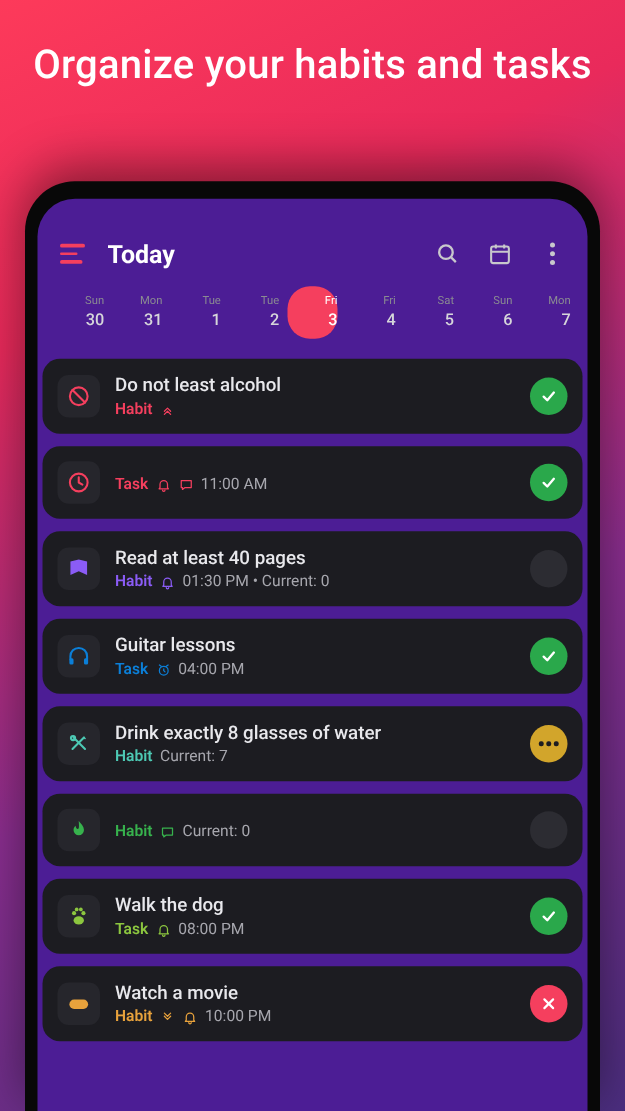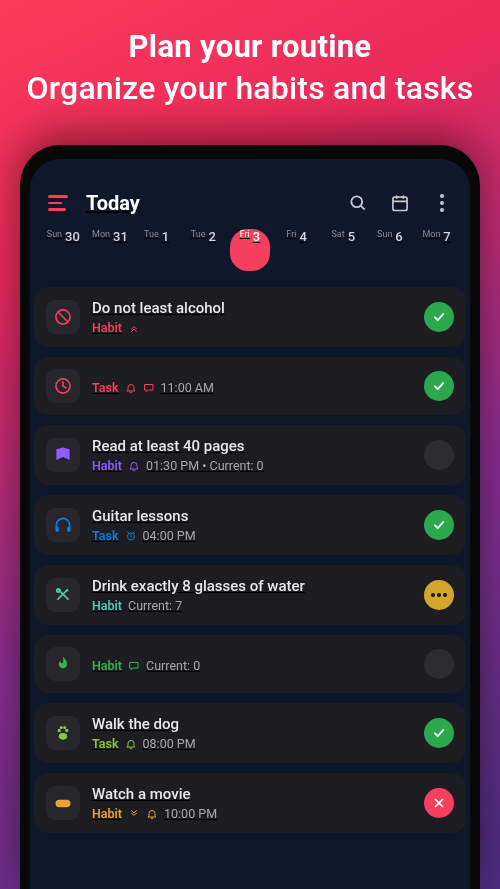--- a/index.html
+++ b/index.html
@@ -15,45 +15,44 @@
   .promo h2 { font-size: 32px; font-weight: 500; margin-top: 4px; letter-spacing: 0.2px; }
   .phone {
     position: absolute;
     top: 145px; left: 20px; right: 20px; bottom: 0;
     background: #080808;
     border-radius: 40px 40px 0 0;
     padding: 14px 10px 0 10px;
     box-shadow: 0 -10px 40px rgba(0,0,0,0.45);
   }
   .screen {
-    background: #0f172a;
+    background: #4c1d95;
     border-radius: 30px 30px 0 0;
     height: 100%;
     overflow: hidden;
     position: relative;
-    text-decoration: underline;
   }
   .topbar {
     display: flex; align-items: center;
     padding: 32px 18px 14px 18px;
     gap: 12px;
   }
   .menu-lines { width: 22px; display: flex; flex-direction: column; gap: 4px; }
   .menu-lines span { display: block; height: 2.5px; background: #f53f5e; border-radius: 2px; }
   .menu-lines span:nth-child(1){ width: 20px; }
   .menu-lines span:nth-child(2){ width: 14px; }
   .menu-lines span:nth-child(3){ width: 18px; }
   .title { color: #fff; font-size: 20px; font-weight: 700; flex: 1; margin-left: 4px; }
   .top-icons { display: flex; align-items: center; gap: 22px; color: #c8c8cc; }
   .icon-btn { width: 20px; height: 20px; display:flex; align-items:center; justify-content:center; }
   .dots-v { display:flex; flex-direction:column; gap:3px; }
   .dots-v span { width:4px; height:4px; border-radius:50%; background:#c8c8cc; }
 
   .days { display:flex; justify-content:space-around; padding: 0 10px 16px 10px; }
-  .day { width: 40px; height: 42px; border-radius: 18px; display:flex; flex-direction:row; align-items:flex-start; justify-content:center; gap:3px; }
+  .day { width: 40px; height: 42px; border-radius: 18px; display:flex; flex-direction:column; align-items:flex-end; justify-content:center; gap:3px; }
   .day .dow { color:#8a8a92; font-size:9px; }
   .day .num { color:#d6d6da; font-size:13px; font-weight:500; }
   .day.sel { background:#f53f5e; }
   .day.sel .dow, .day.sel .num { color:#fff; }
 
   .list { display:flex; flex-direction:column; gap:10px; padding: 0 0 0 0; }
   .item {
     margin: 0 4px;
     background:#1c1c21;
     border-radius:14px;
@@ -85,21 +84,20 @@
   .status.red { background:#f53f5e; }
   .status svg { width:14px; height:14px; }
 
   .c-red{color:#f53f5e;} .c-pink{color:#f53f5e;} .c-purple{color:#8b5cf6;} .c-blue{color:#0b7fd8;}
   .c-teal{color:#4dc9b4;} .c-green{color:#37b24d;} .c-lime{color:#8cc63f;} .c-amber{color:#e8a23c;}
 </style>
 </head>
 <body>
 
 <div class="promo">
-  <h1>Plan your routine</h1>
   <h2>Organize your habits and tasks</h2>
 </div>
 
 <div class="phone">
   <div class="screen">
 
     <div class="topbar">
       <div class="menu-lines">
           <span></span>
           <span></span>

